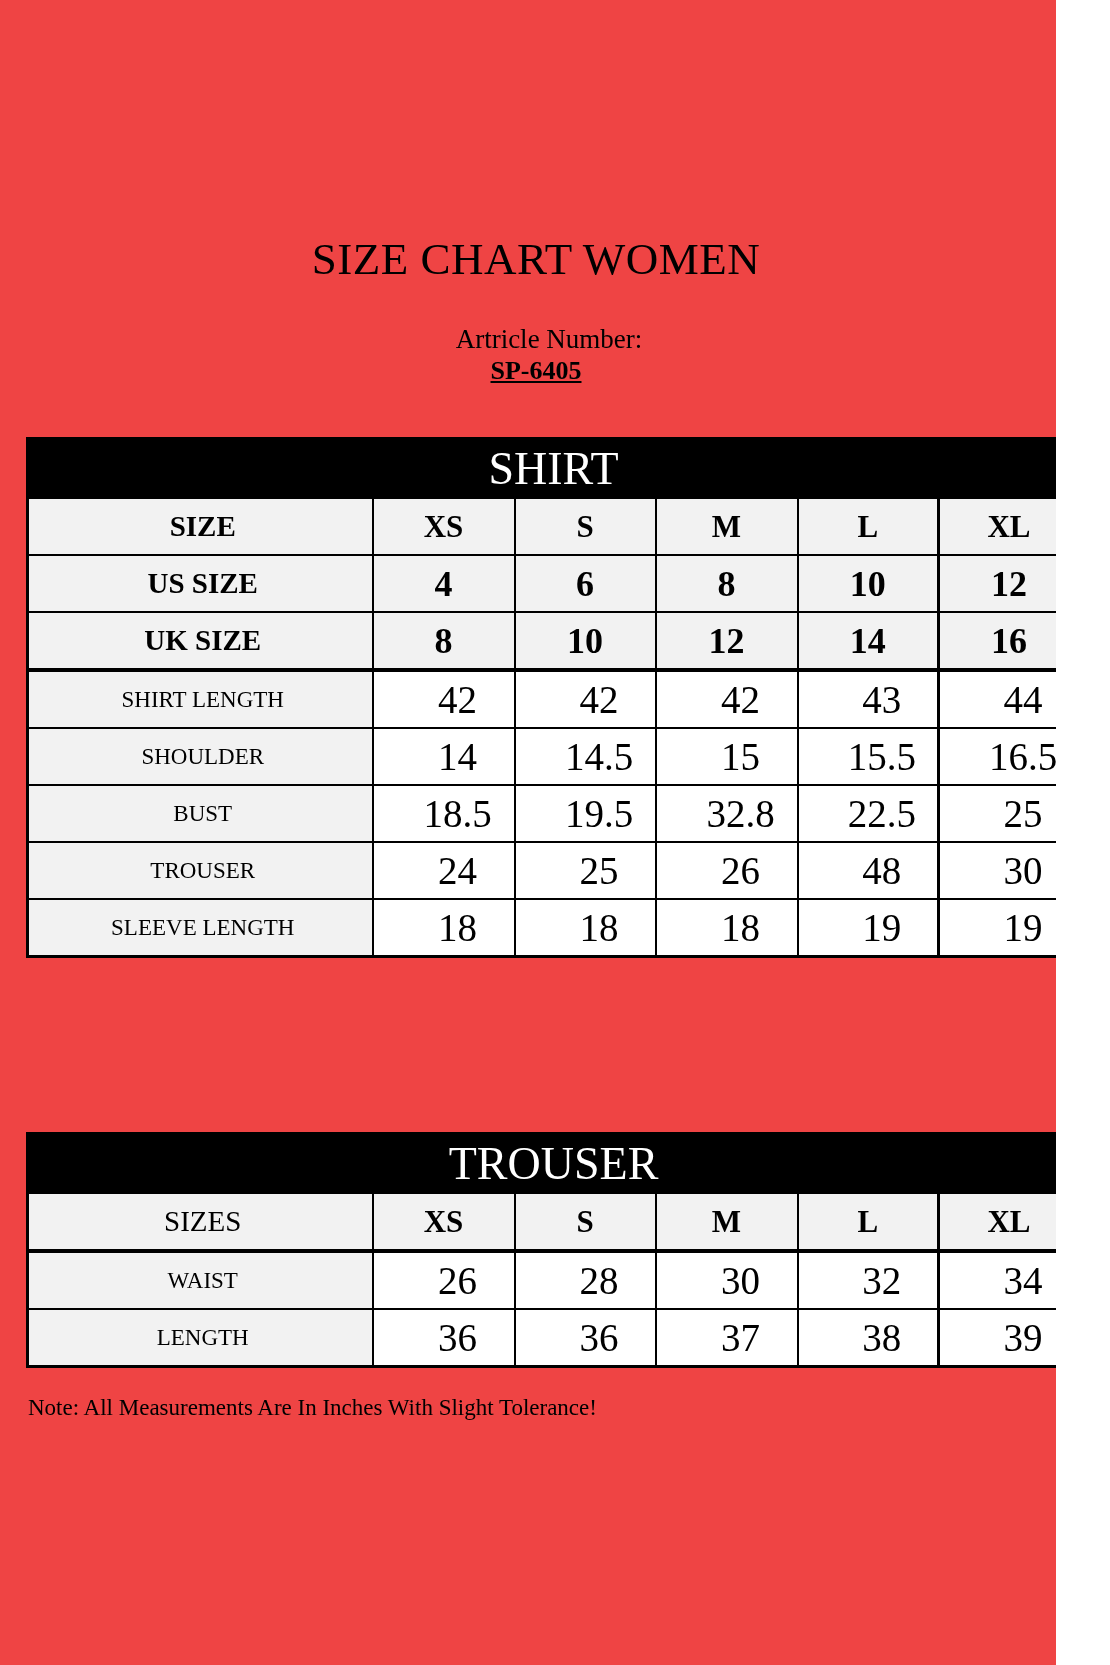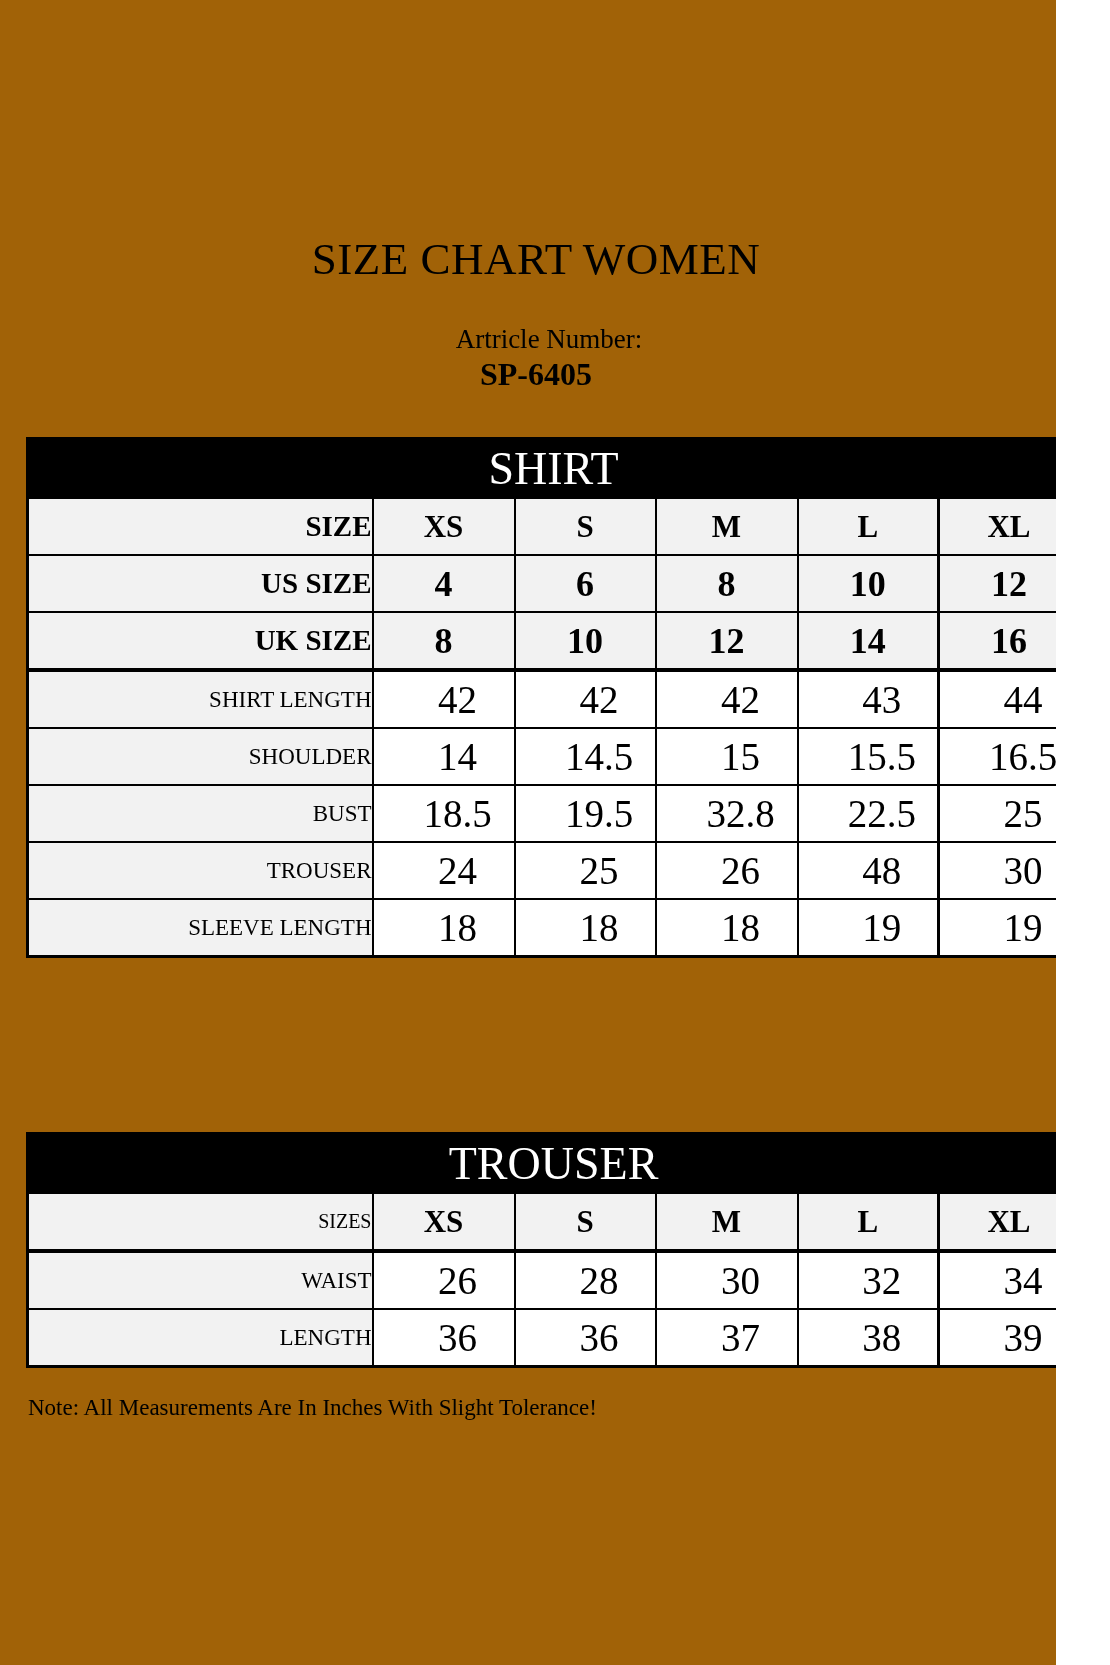--- a/index.html
+++ b/index.html
@@ -1,41 +1,41 @@
 <!DOCTYPE html>
 <html><head>
 <meta charset="utf-8">
 <style>
   html,body{margin:0;padding:0;background:#ffffff;}
   #page{
-    position:relative;width:1056px;height:1665px;background:#a16207;
+    position:relative;width:1056px;height:1665px;background:#ef4444;
     font-family:"Liberation Serif","DejaVu Serif",serif;color:#000000;overflow:hidden;
   }
   .centered{position:absolute;left:0;width:1072px;text-align:center;line-height:1;}
   .doc-title{top:237px;font-size:45px;font-weight:normal;letter-spacing:0.5px;}
   .article-label{top:326px;font-size:27px;padding-left:13px;}
-  .article-number{top:358px;font-size:32px;font-weight:bold;}
+  .article-number{top:358px;font-size:26px;font-weight:bold;text-decoration:underline;}
   table.size-table{
     position:absolute;left:26px;width:1052px;table-layout:fixed;
     border-collapse:collapse;border:3px solid #000;background:#ffffff;
   }
   #shirt-table{top:437px;}
   #trouser-table{top:1132px;}
   td{border:2px solid #000;height:55px;padding:0;vertical-align:middle;overflow:hidden;background:#ffffff;}
   tr.band td{
     background:#000000;color:#ffffff;text-align:center;height:56px;
     font-size:46px;border:3px solid #000;font-weight:normal;
   }
   tr.gray td{background:#f2f2f2;}
   tr.thick td{border-bottom:4px solid #000;}
-  td.lbl{text-align:right;padding-left:5px;background:#f2f2f2;}
+  td.lbl{text-align:center;padding-left:5px;background:#f2f2f2;}
   td.val{text-align:center;}
   td.xl{border-left:3px solid #000;}
   .fz-lbl-b{font-size:29px;font-weight:bold;}
-  .fz-lbl-m{font-size:20px;font-weight:normal;}
+  .fz-lbl-m{font-size:29px;font-weight:normal;}
   .fz-lbl{font-size:23px;font-weight:normal;}
   .fz-size{font-size:31px;font-weight:bold;}
   .fz-num-b{font-size:36px;font-weight:bold;}
   .fz-num{font-size:39px;font-weight:normal;padding-left:28px;}
   .note{position:absolute;left:28px;top:1394px;font-size:23px;line-height:1.2;}
 </style>
 </head>
 <body>
 
 <div id="page">

